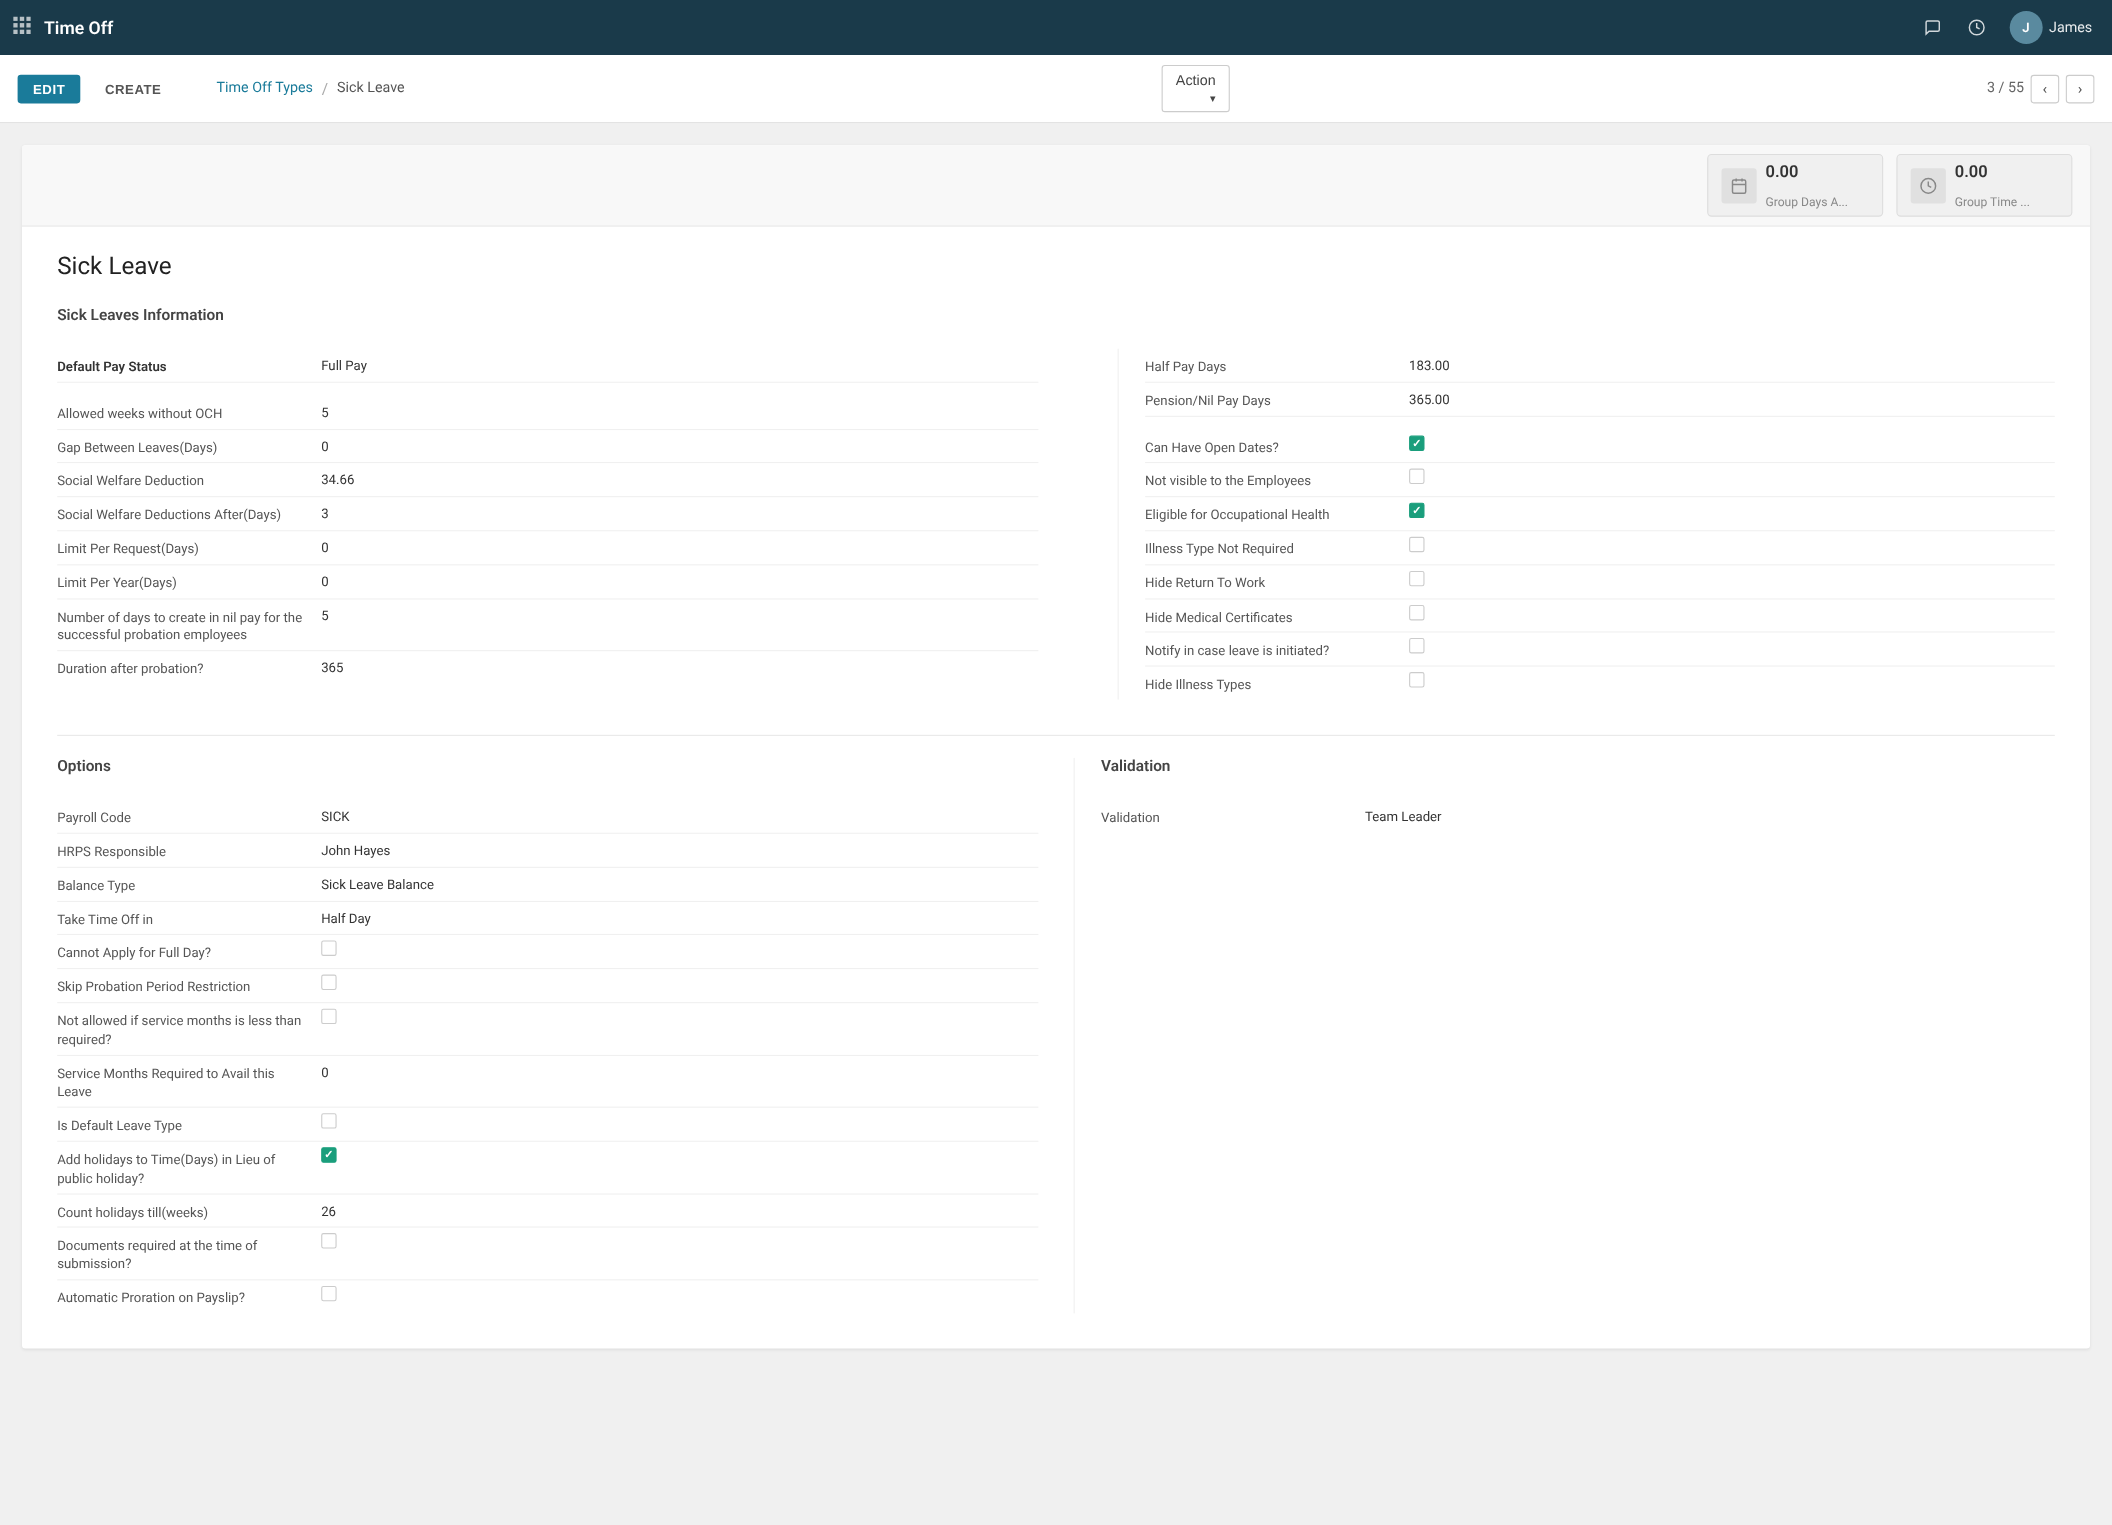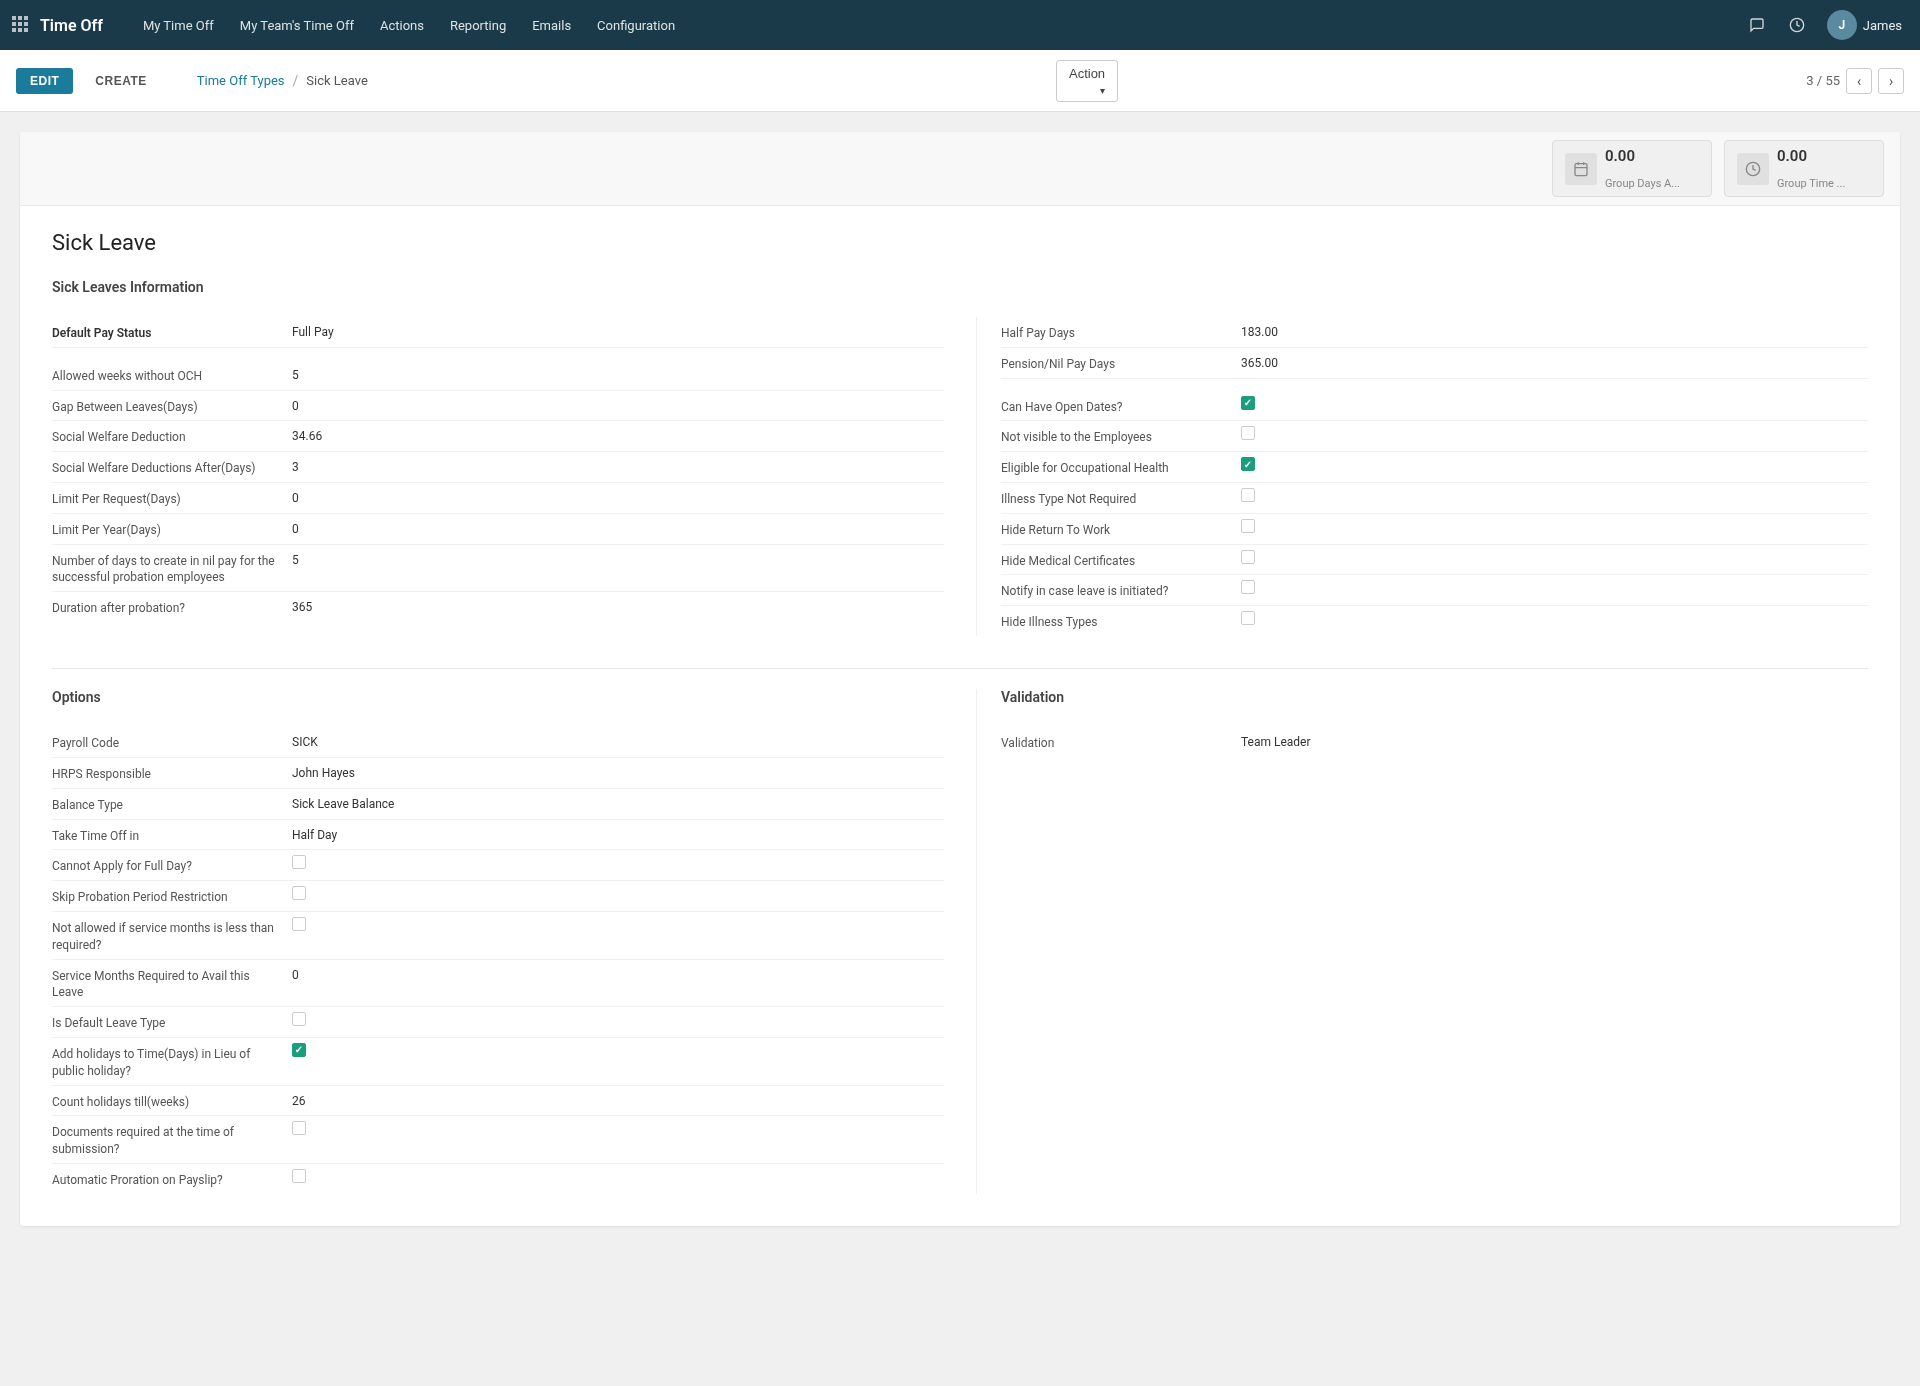--- a/index.html
+++ b/index.html
@@ -223,21 +223,21 @@
       border-color: #1a9e7c;
     }
     .checkbox-field.checked::after {
       content: '✓';
       color: #fff;
       font-size: 10px;
       font-weight: bold;
     }
 
     .col-left { }
-    .col-right { border-left: 1px solid #f0f0f0; padding-left: 24px; }
+    .col-right { border-left: 1px solid #f0f0f0; padding-left: 24px; margin-left: 40px; }
 
     .section-block { margin-bottom: 32px; }
 
     .divider { border: none; border-top: 1px solid #e8e8e8; margin: 20px 0; }
 
     .options-section {
       display: grid;
       grid-template-columns: 1fr 1fr;
       gap: 0 32px;
     }
@@ -255,28 +255,20 @@
       <rect x="12" y="0" width="4" height="4"></rect>
         <rect x="0" y="6" width="4" height="4"></rect>
       <rect x="6" y="6" width="4" height="4"></rect>
         <rect x="12" y="6" width="4" height="4"></rect>
       <rect x="0" y="12" width="4" height="4"></rect>
         <rect x="6" y="12" width="4" height="4"></rect>
       <rect x="12" y="12" width="4" height="4"></rect>
     </svg>
   </div>
   <span class="topnav-brand">Time Off</span>
-  <div class="topnav-menu">
-    <div class="topnav-menu-item">My Time Off</div>
-    <div class="topnav-menu-item">My Team's Time Off</div>
-    <div class="topnav-menu-item">Actions</div>
-    <div class="topnav-menu-item">Reporting</div>
-    <div class="topnav-menu-item">Emails</div>
-    <div class="topnav-menu-item">Configuration</div>
-  </div>
   <div class="topnav-right">
     <div class="topnav-icon-btn">
       <svg width="16" height="16" viewBox="0 0 24 24" fill="none" stroke="currentColor" stroke-width="2">
         <path d="M21 15a2 2 0 0 1-2 2H7l-4 4V5a2 2 0 0 1 2-2h14a2 2 0 0 1 2 2z"></path>
       </svg>
     </div>
     <div class="topnav-icon-btn">
       <svg width="16" height="16" viewBox="0 0 24 24" fill="none" stroke="currentColor" stroke-width="2">
         <circle cx="12" cy="12" r="10"></circle>
           <polyline points="12 6 12 12 16 14"></polyline>

